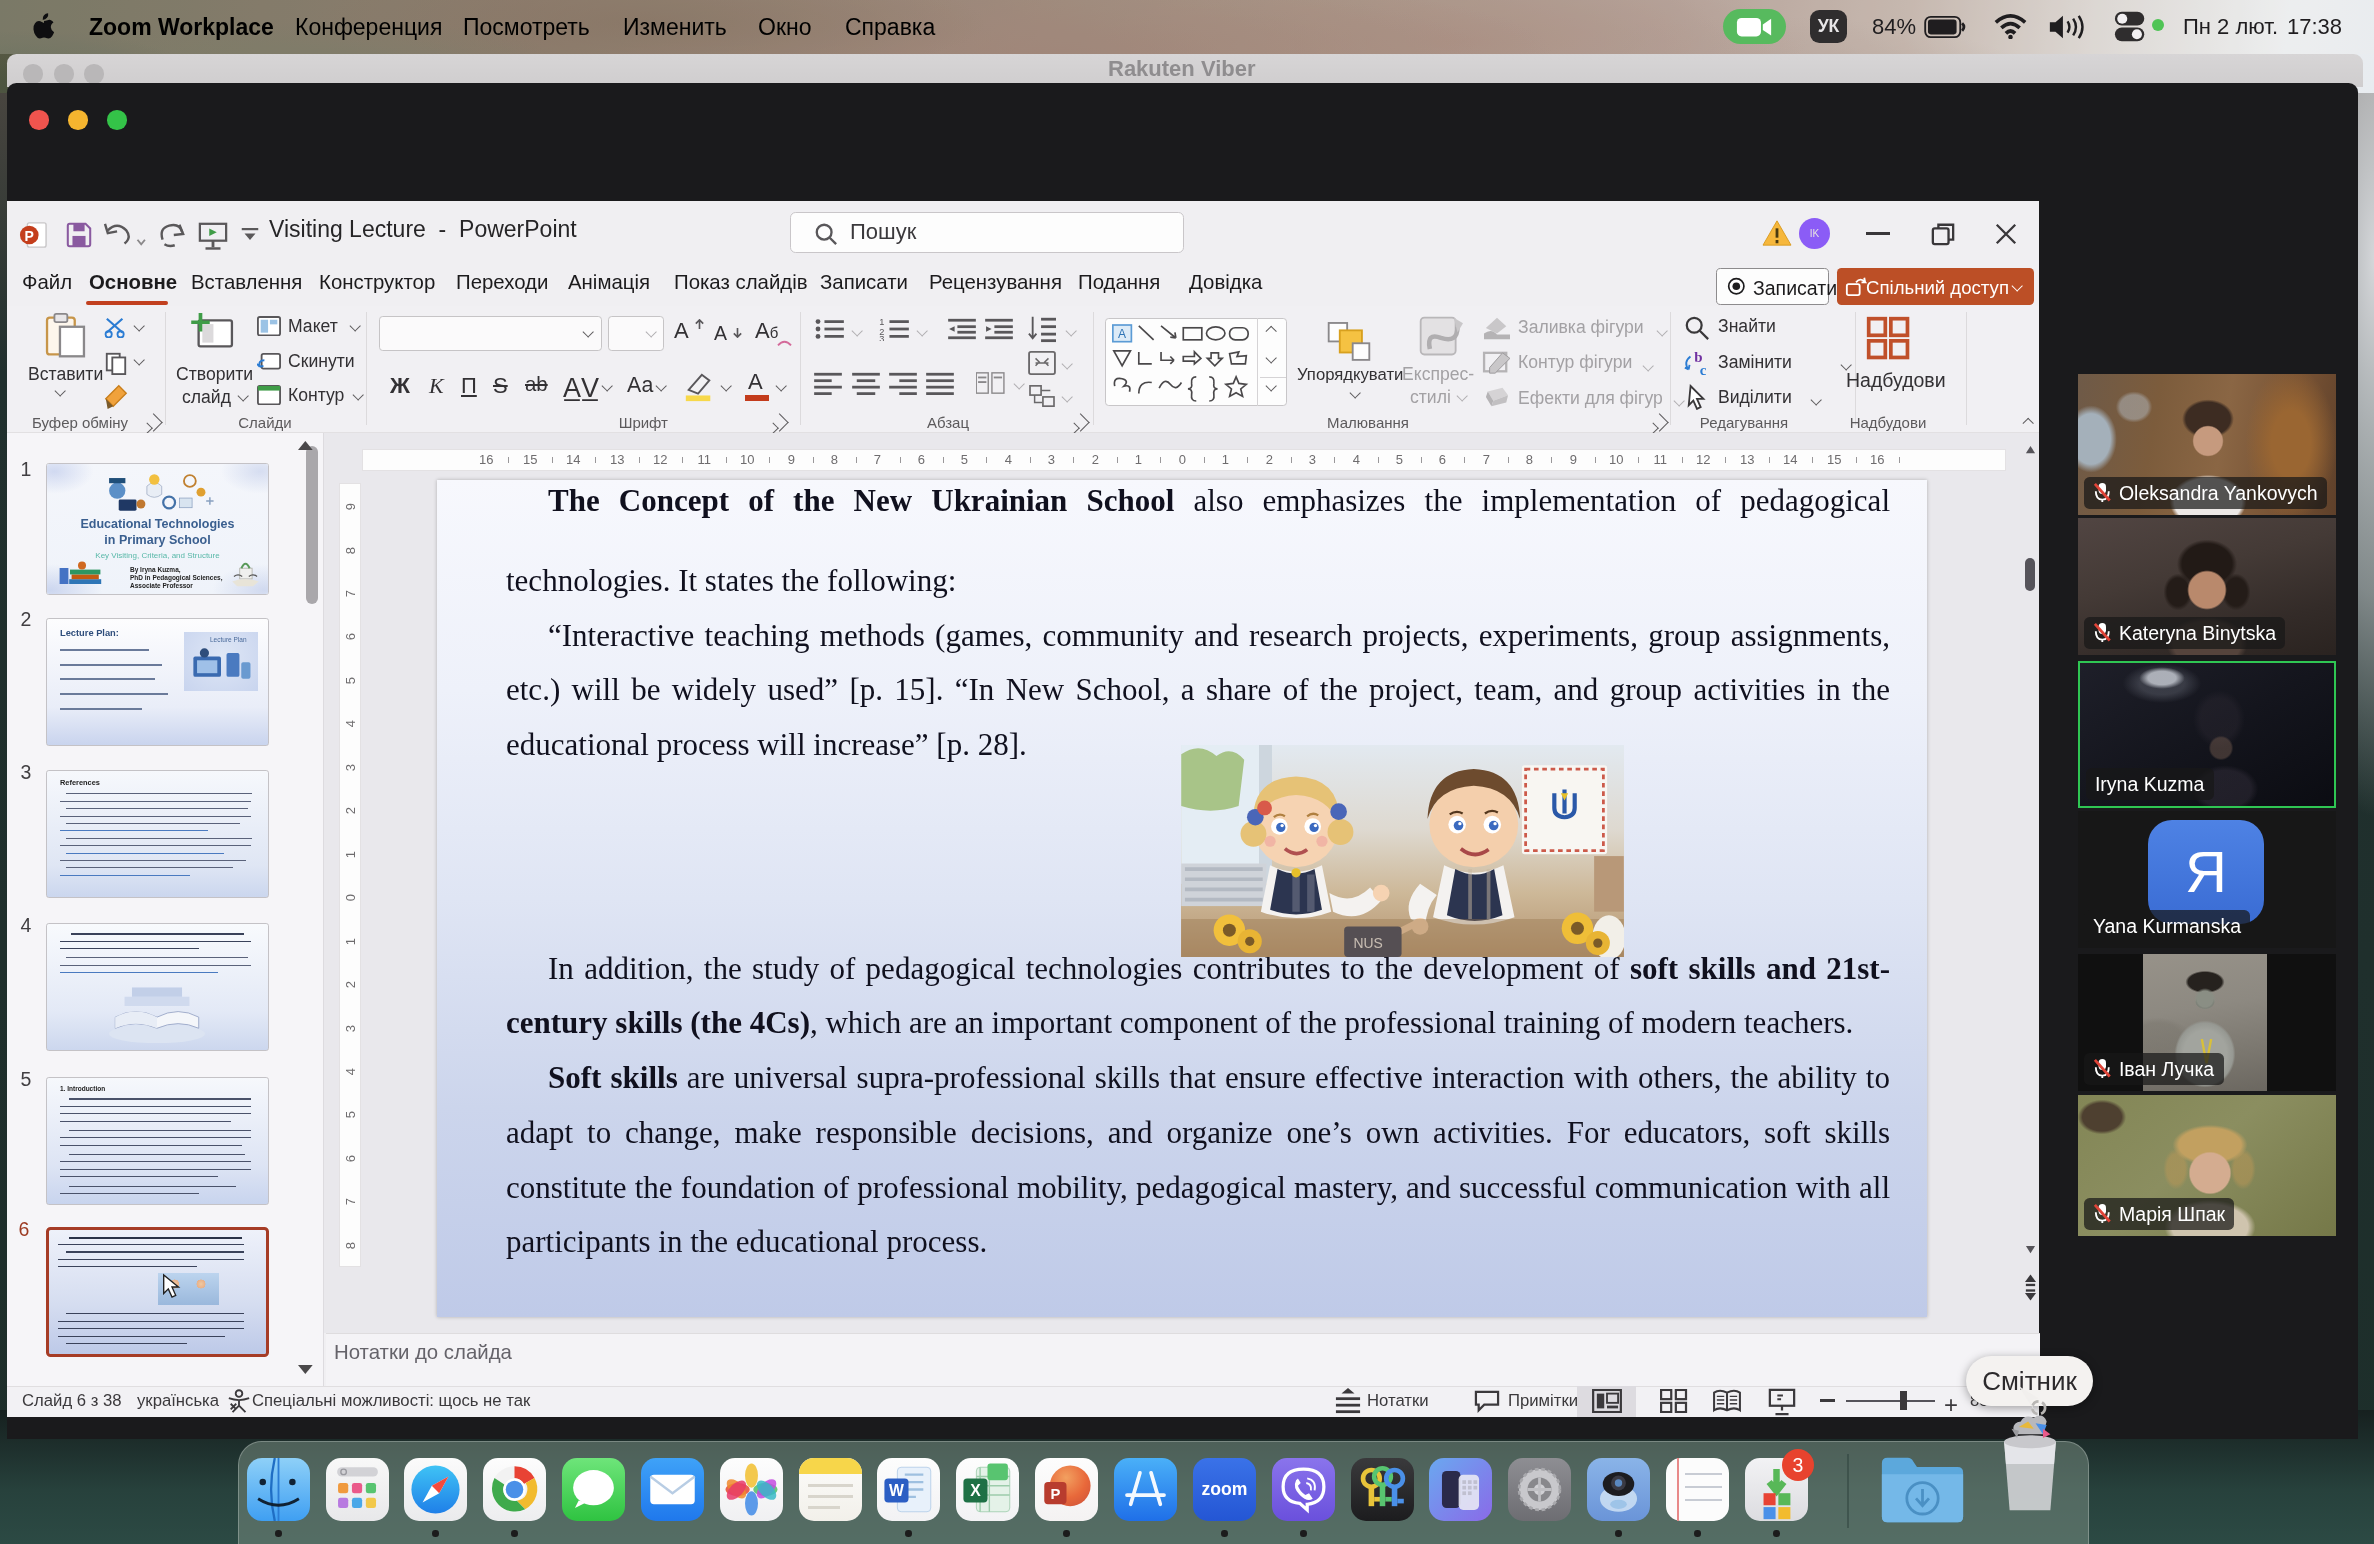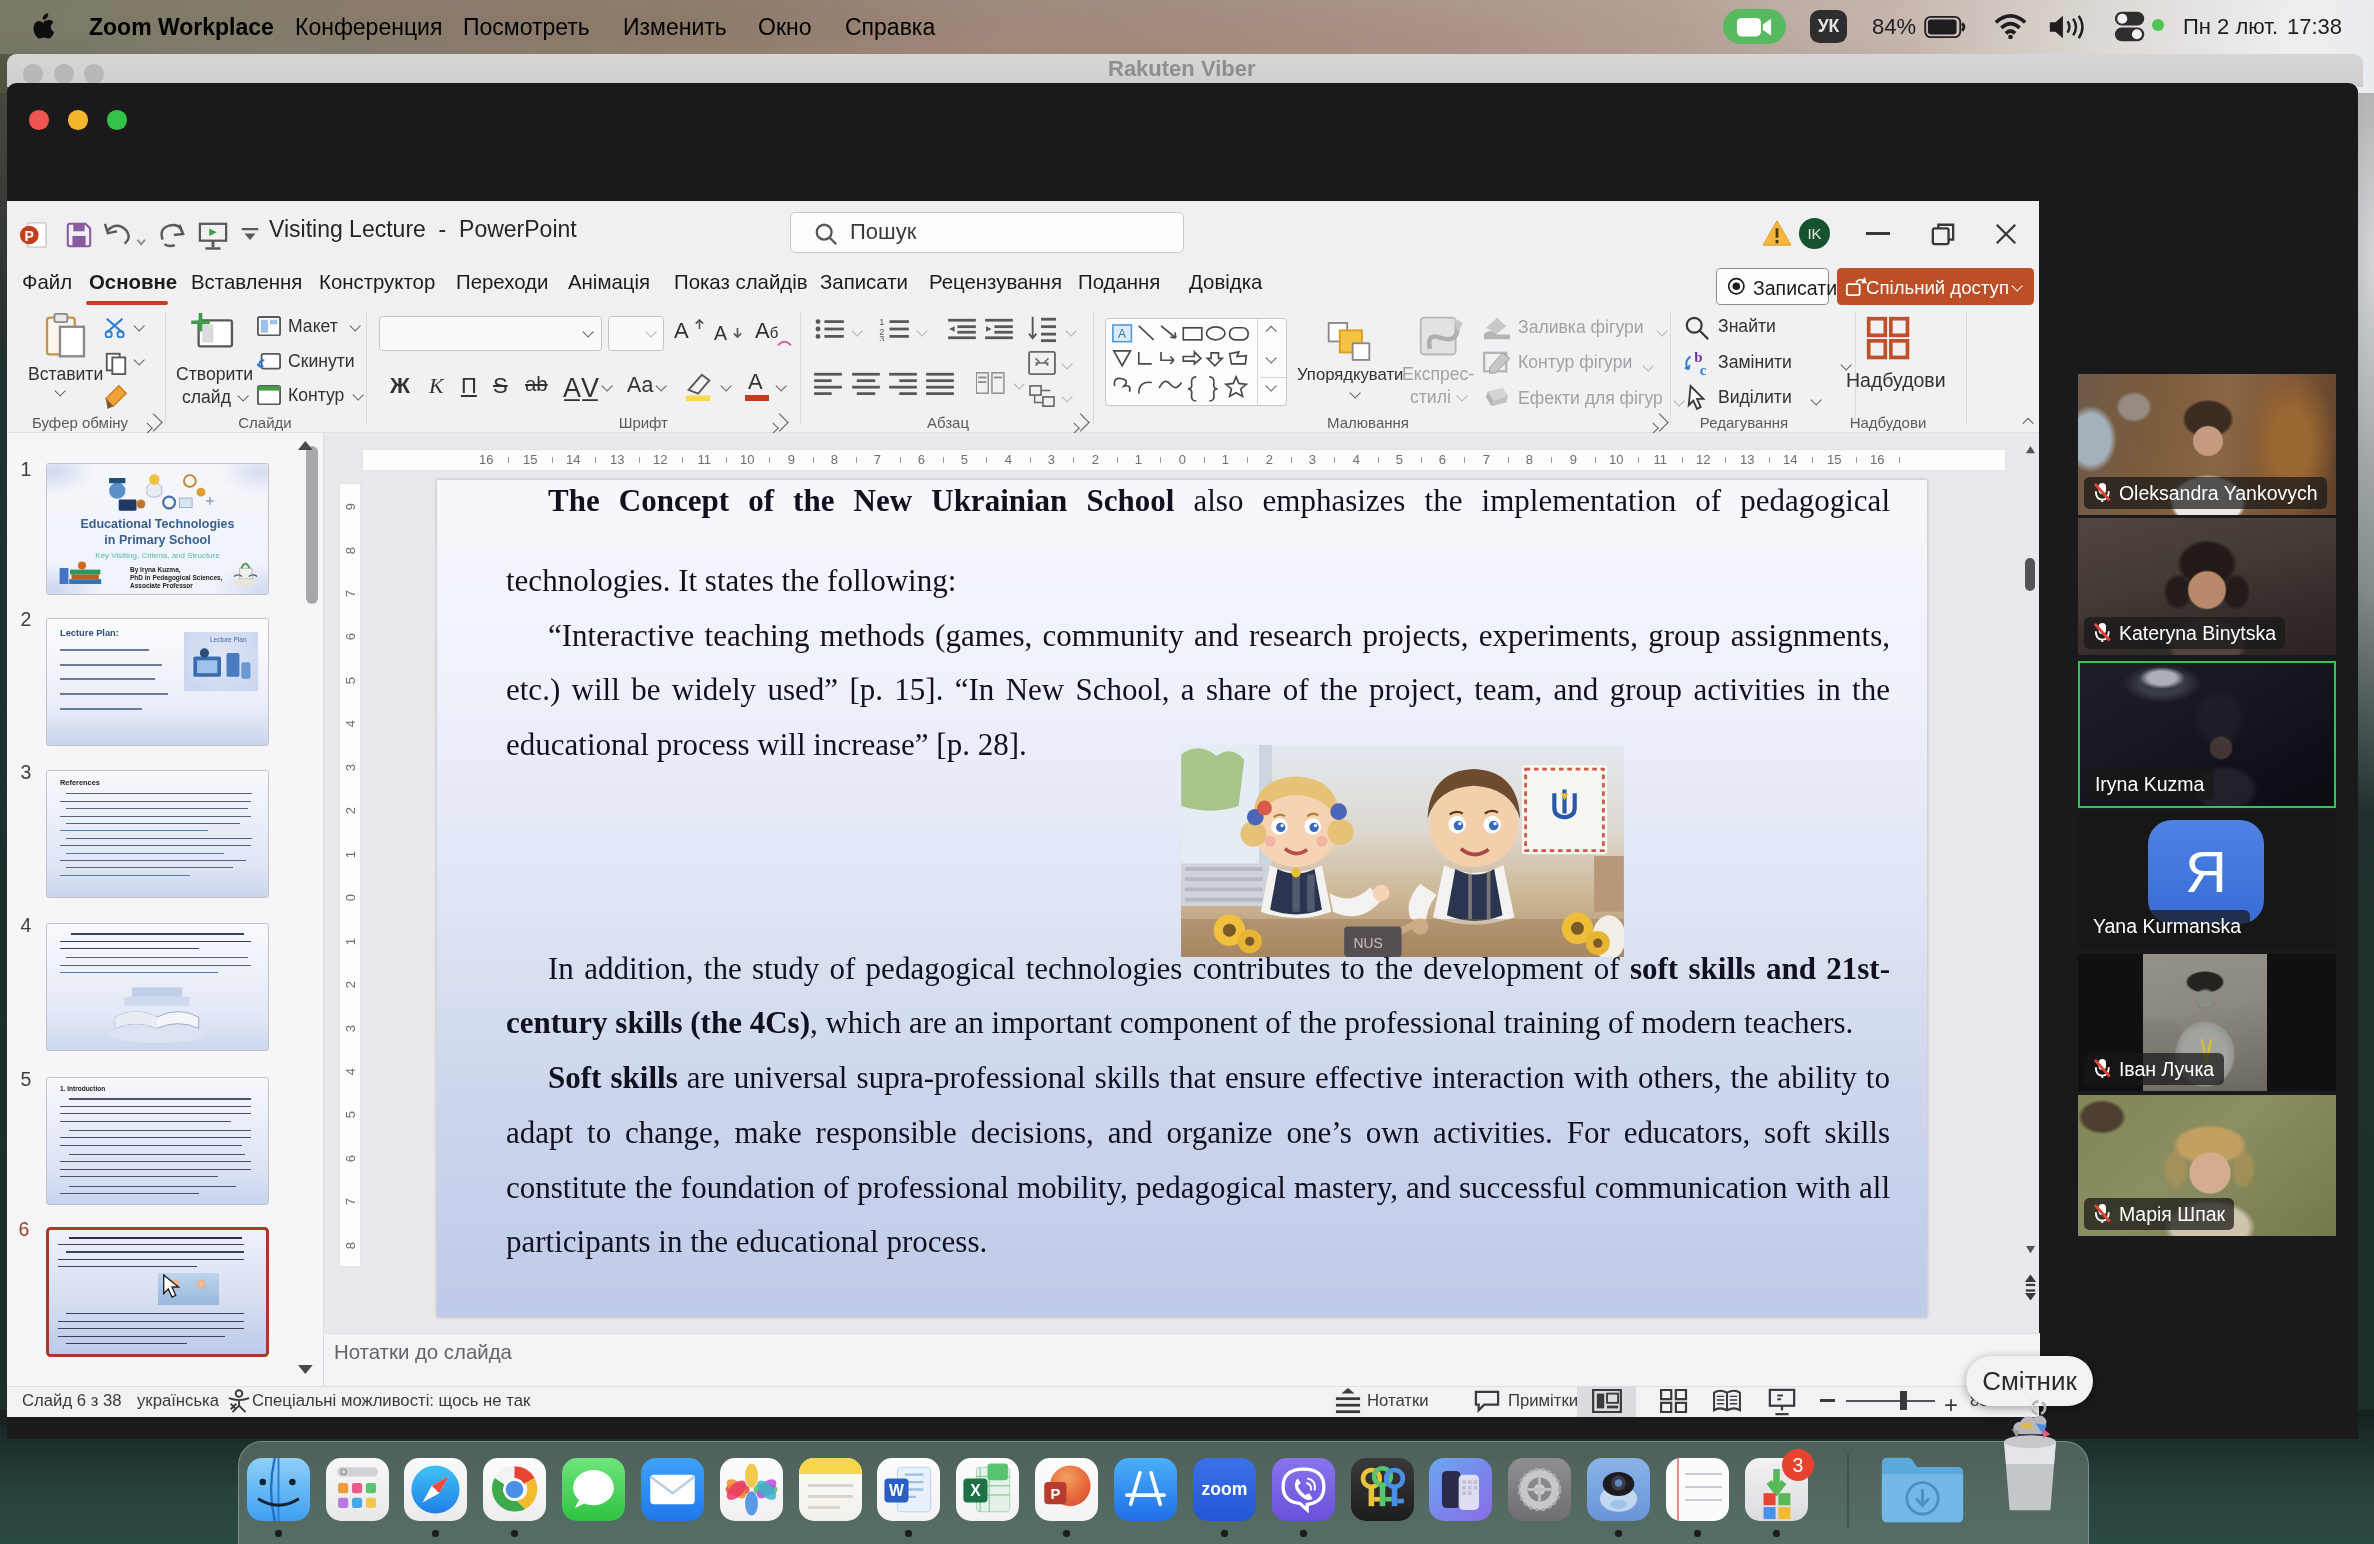--- a/index.html
+++ b/index.html
@@ -185,21 +185,21 @@
   <circle cx="11" cy="11" r="8" fill="none" stroke="#59575a" stroke-width="2.5"></circle>
   <path d="M17 17 L24 24" stroke="#59575a" stroke-width="2.5"></path>
 </svg>
 <div class="abs" style="left:850px; top:219px; font-size:22px; color:#3b393c;">Пошук</div>
 
 <svg class="abs" style="left:1762px; top:219px;" width="30" height="28" viewBox="0 0 32 30">
   <path d="M16 2 L31 28 L1 28 Z" fill="#f6b73c" stroke="#d89a1e" stroke-width="1"></path>
   <rect x="14.5" y="10" width="3" height="10" fill="#4a3a10"></rect>
   <rect x="14.5" y="22.5" width="3" height="3.5" fill="#4a3a10"></rect>
 </svg>
-<div class="abs" style="left:1799px; top:218px; width:31px; height:31px; border-radius:50%; background:#14532d; color:#e8e2e0; font-size:15px; text-align:center; line-height:31px;">IK</div>
+<div class="abs" style="left:1799px; top:218px; width:31px; height:31px; border-radius:50%; background:#8b5cf6; color:#e8e2e0; font-size:10px; text-align:center; line-height:31px;">IK</div>
 <div class="abs" style="left:1866px; top:232px; width:24px; height:2.8px; background:#39373a;"></div>
 <svg class="abs" style="left:1931px; top:222px;" width="24" height="24" viewBox="0 0 26 26">
   <rect x="2" y="7" width="17" height="17" fill="none" stroke="#39373a" stroke-width="2.5" rx="2"></rect>
   <path d="M8 7 L8 3 L24 3 L24 19 L19 19" fill="none" stroke="#39373a" stroke-width="2.5"></path>
 </svg>
 <svg class="abs" style="left:1994px; top:222px;" width="24" height="24" viewBox="0 0 26 26">
   <path d="M3 3 L23 23 M23 3 L3 23" stroke="#39373a" stroke-width="2.5"></path>
 </svg>
 
 <div class="tab" style="left:22px;">Файл</div>

